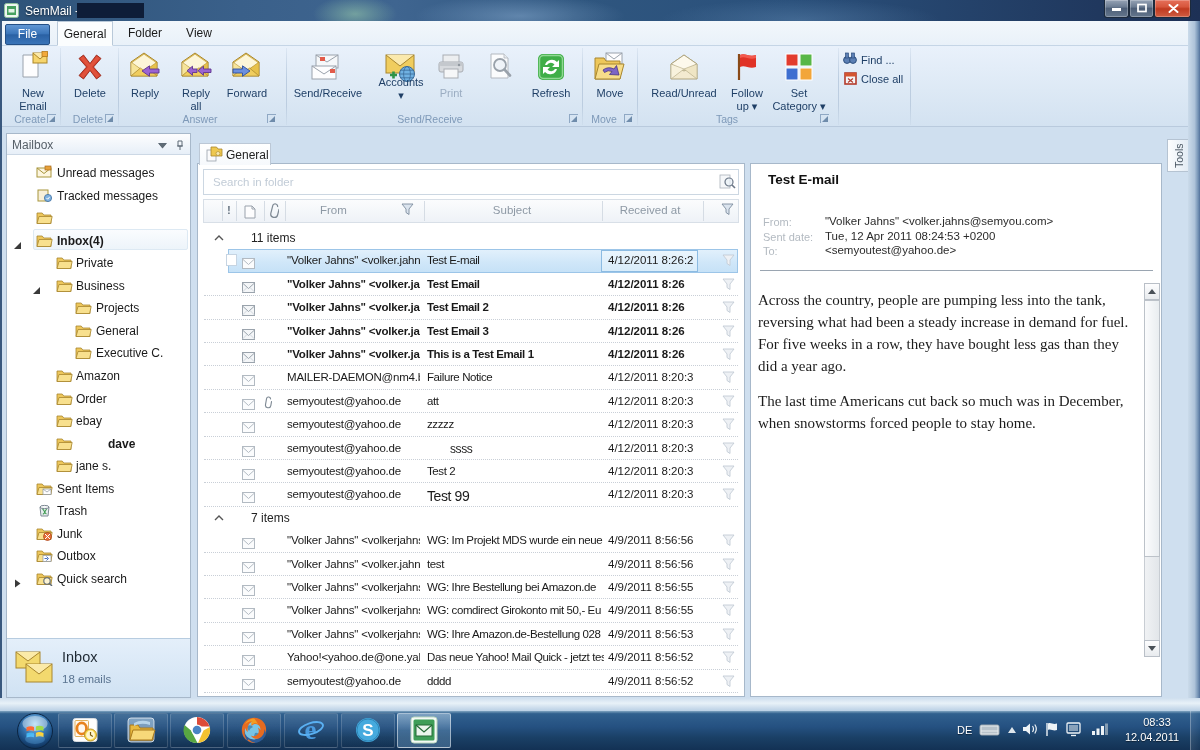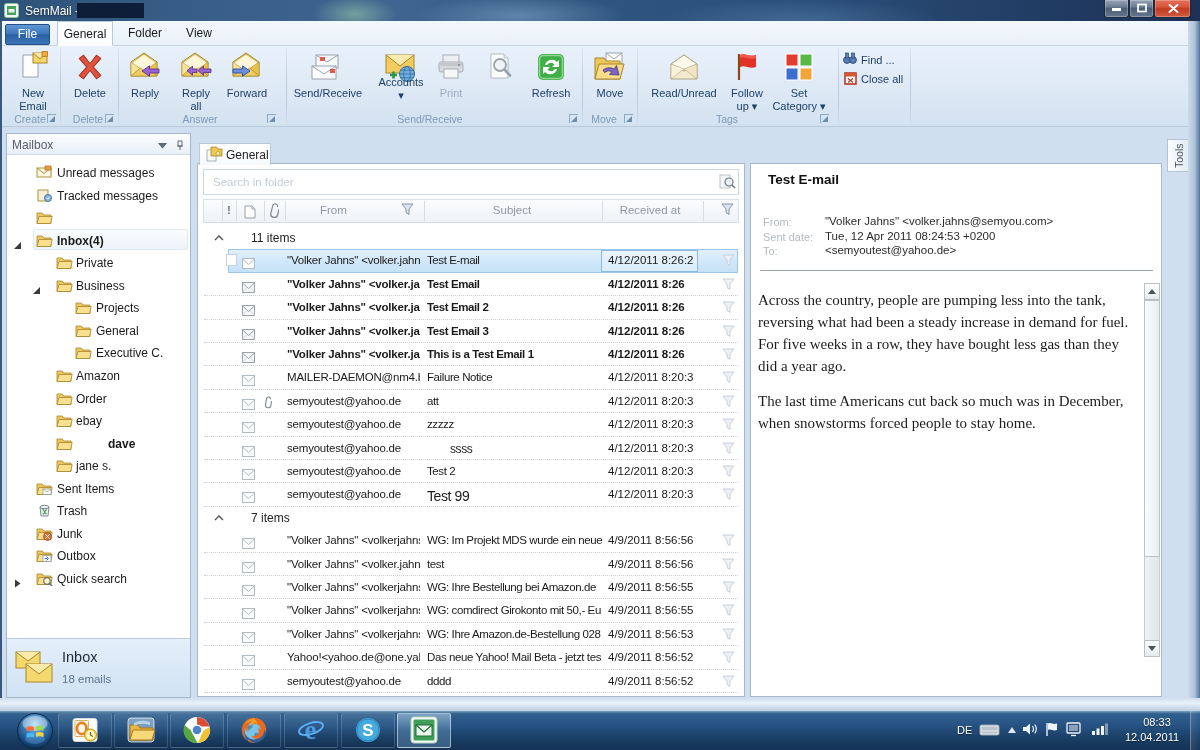--- a/index.html
+++ b/index.html
@@ -601,21 +601,21 @@
 <div class="abs" style="left:608px;top:627.8px;white-space:nowrap;font-size:11.5px;color:#1a1a1a;">4/9/2011 8:56:53</div>
 <svg class="abs" style="left:722px;top:627.7999999999997px" width="13" height="13" viewBox="0 0 13 13">
     <path d="M1 1 L12 1 L8 6 L8 11.5 L5 9.5 L5 6 Z" fill="#eef1f5" stroke="#c3ccd6" stroke-width="0.9"></path>
   </svg>
 <div class="abs" style="left:204px;top:646.2px;width:534px;height:23.4px;background:#fff;border-bottom:1px dotted #c9cfd7;"></div>
 <div class="abs" style="left:242px;top:652.2px;"><svg width="13" height="11" viewBox="0 0 13 11">
       <rect x="0.5" y="0.5" width="12" height="10" fill="#fbfcfd" stroke="#b2bac2"></rect>
       <path d="M0.5 1 L6.5 6.5 L12.5 1" fill="none" stroke="#b2bac2"></path>
     </svg></div>
 <div class="abs" style="left:287px;top:651.2px;width:133px;overflow:hidden;white-space:nowrap;font-size:11.5px;letter-spacing:-0.2px;color:#1a1a1a;">Yahoo!&lt;yahoo.de@one.yahc</div>
-<div class="abs" style="left:427px;top:651.2px;width:177px;overflow:hidden;white-space:nowrap;font-size:11.5px;letter-spacing:-0.4px;color:#1a1a1a;">Das neue Yahoo! Mail Beta - jetzt tes</div>
+<div class="abs" style="left:427px;top:651.2px;width:177px;overflow:hidden;white-space:nowrap;font-size:11.5px;letter-spacing:-0.4px;color:#1a1a1a;">Das neue Yahoo! Mail Quick - jetzt tes</div>
 <div class="abs" style="left:608px;top:651.2px;white-space:nowrap;font-size:11.5px;color:#1a1a1a;">4/9/2011 8:56:52</div>
 <svg class="abs" style="left:722px;top:651.1999999999997px" width="13" height="13" viewBox="0 0 13 13">
     <path d="M1 1 L12 1 L8 6 L8 11.5 L5 9.5 L5 6 Z" fill="#eef1f5" stroke="#c3ccd6" stroke-width="0.9"></path>
   </svg>
 <div class="abs" style="left:204px;top:669.6px;width:534px;height:23.4px;background:#fff;border-bottom:1px dotted #c9cfd7;"></div>
 <div class="abs" style="left:242px;top:675.6px;"><svg width="13" height="11" viewBox="0 0 13 11">
       <rect x="0.5" y="0.5" width="12" height="10" fill="#fbfcfd" stroke="#b2bac2"></rect>
       <path d="M0.5 1 L6.5 6.5 L12.5 1" fill="none" stroke="#b2bac2"></path>
     </svg></div>
 <div class="abs" style="left:287px;top:674.6px;width:133px;overflow:hidden;white-space:nowrap;font-size:11.5px;letter-spacing:-0.2px;color:#1a1a1a;">semyoutest@yahoo.de</div>

